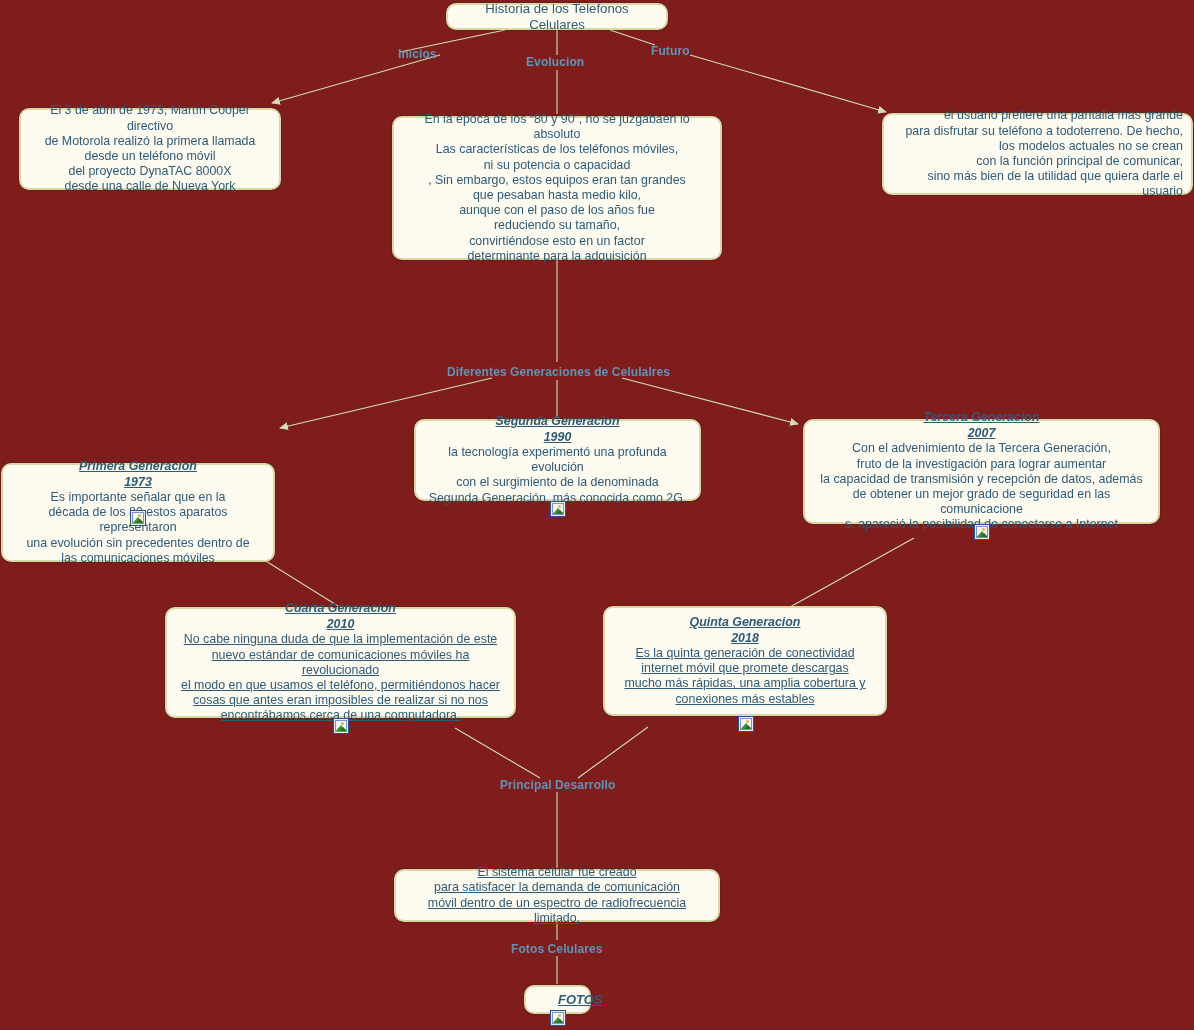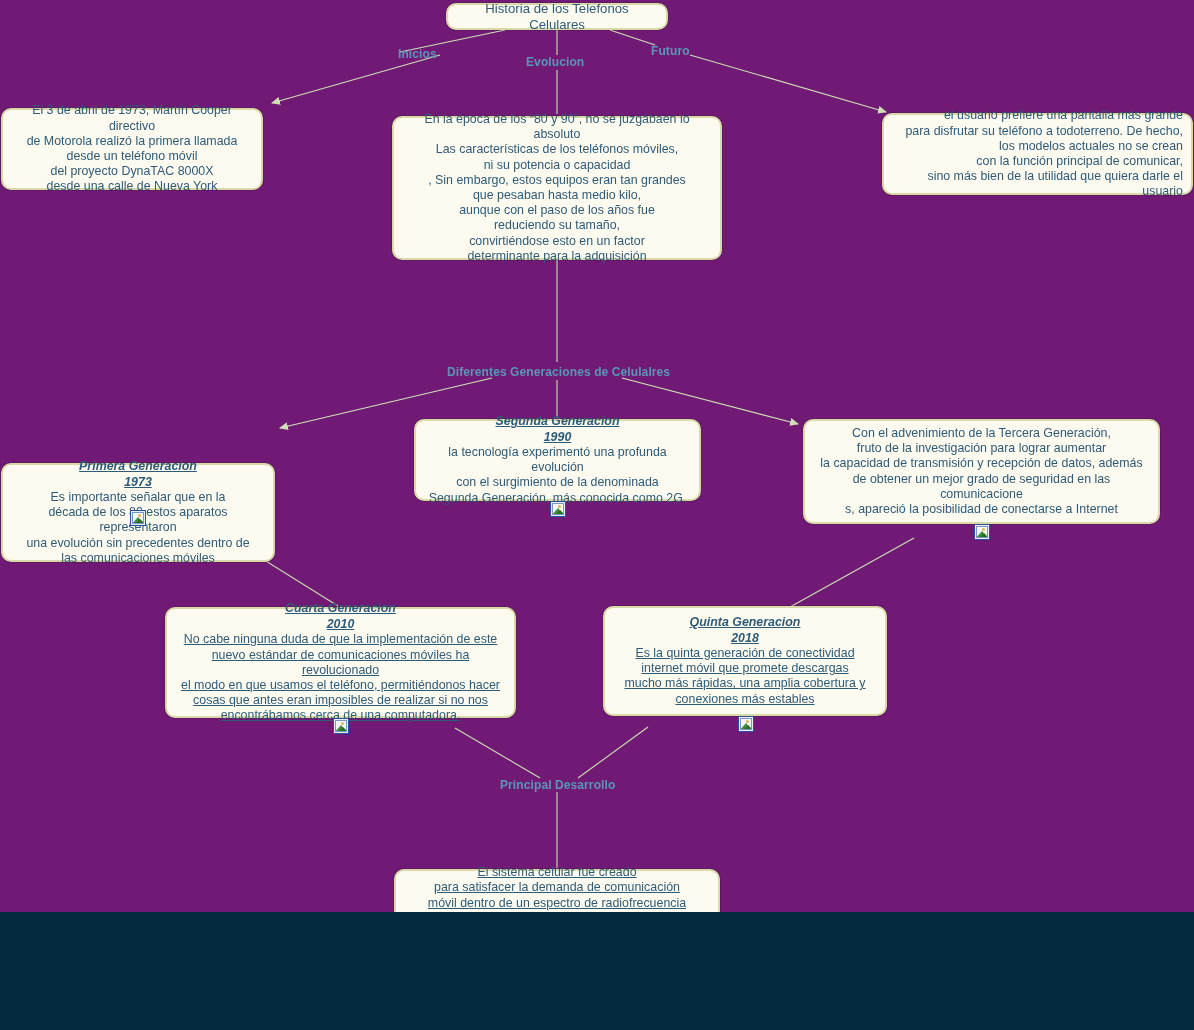--- a/index.html
+++ b/index.html
@@ -3,22 +3,22 @@
 <meta charset="utf-8">
 <style>
   html, body {
     margin: 0;
     padding: 0;
     background: #042a3d;
   }
   #canvas {
     position: relative;
     width: 1194px;
-    height: 912px;
-    background: #701a75;
+    height: 1030px;
+    background: #7f1d1d;
     overflow: hidden;
     font-family: "Liberation Sans", sans-serif;
   }
   #edges {
     position: absolute;
     left: 0; top: 0;
     width: 1194px;
     height: 1030px;
     pointer-events: none;
   }
@@ -148,21 +148,21 @@
   </svg>
 
   <div class="node" style="left:446px; top:3px; width:222px; height:27px; font-size:13.2px;">
     <span class="body">Historia de los Telefonos Celulares</span>
   </div>
 
   <div class="edge-label" style="left:398px; top:47px;">Inicios</div>
   <div class="edge-label" style="left:526px; top:55px;">Evolucion</div>
   <div class="edge-label" style="left:651px; top:44px;">Futuro</div>
 
-  <div class="node" style="left:1px; top:108px; width:262px; height:82px;justify-content:center;">
+  <div class="node" style="left:19px; top:108px; width:262px; height:82px;justify-content:center;">
     <span class="body">El 3 de abril de 1973, Martín Cooper directivo
 de Motorola realizó la primera llamada
 desde un teléfono móvil
 del proyecto DynaTAC 8000X
 desde una calle de Nueva York</span>
   </div>
 
   <div class="node" style="left:392px; top:116px; width:330px; height:144px;">
     <span class="body">En la época de los “80 y 90”, no se juzgábaen lo absoluto
 Las características de los teléfonos móviles,
@@ -210,20 +210,22 @@
   </div>
   <div class="img-icon" style="left:550px; top:501px;">
     <div class="pic">
         <span class="sun"></span>
         <span class="hill"></span>
         <span class="hill2"></span>
       </div>
   </div>
 
   <div class="node" style="left:803px; top:419px; width:357px; height:105px;">
+    <span class="title" style="white-space:pre-line;">Tercera Generacion
+2007</span>
     <span class="body">Con el advenimiento de la Tercera Generación,
 fruto de la investigación para lograr aumentar
 la capacidad de transmisión  y recepción de datos, además
 de obtener un mejor grado  de seguridad en las comunicacione
 s, apareció la posibilidad de conectarse a Internet</span>
   </div>
   <div class="img-icon" style="left:974px; top:524px;">
     <div class="pic">
         <span class="sun"></span>
         <span class="hill"></span>

